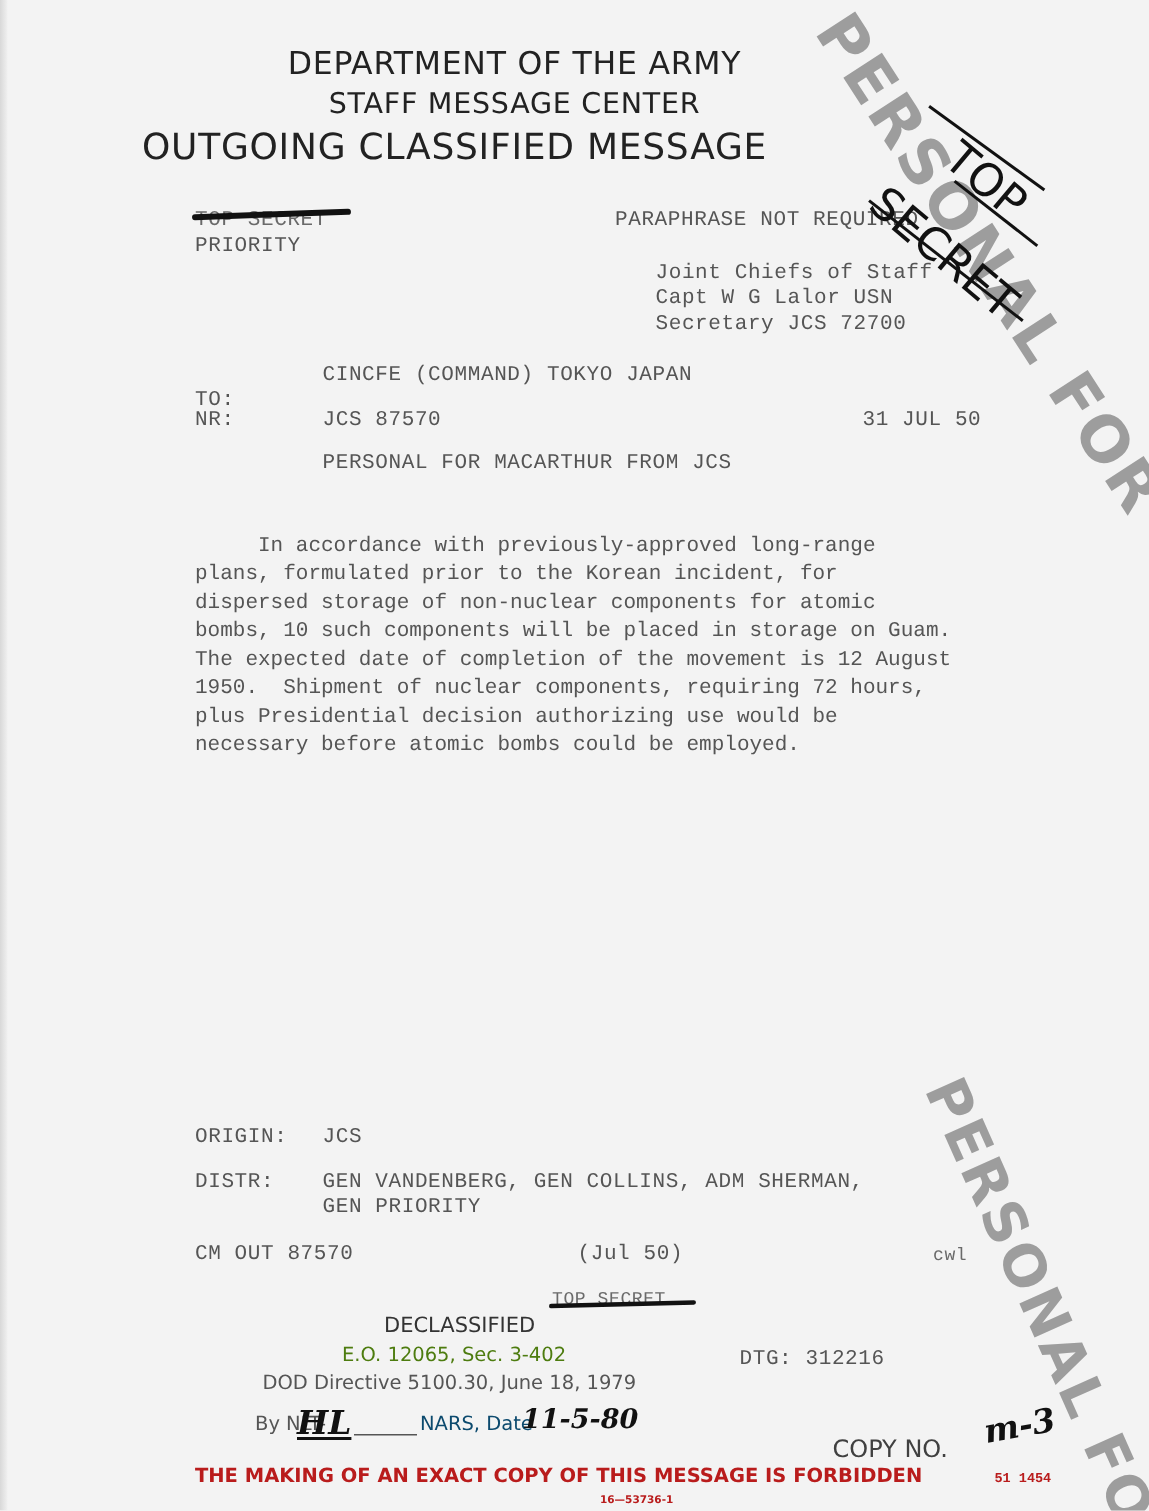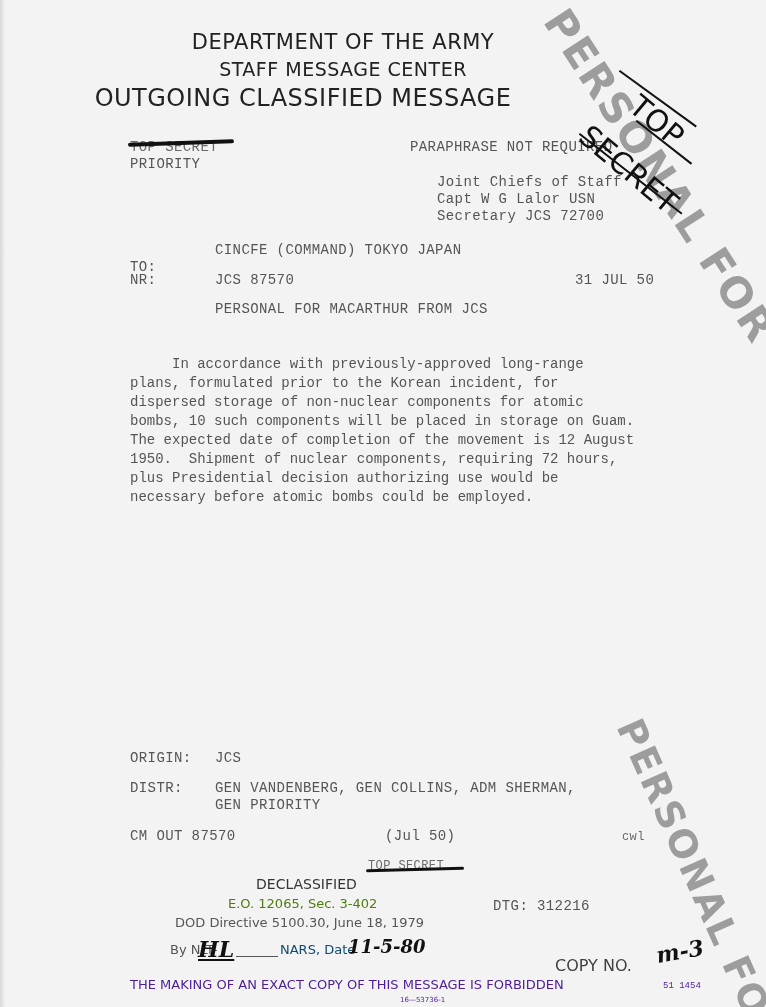--- a/index.html
+++ b/index.html
@@ -29,21 +29,21 @@
     transform-origin:left top;
   }
   .stamp-black {
     position:absolute; font-family:"DejaVu Sans", sans-serif;
     color:#111; white-space:nowrap; transform-origin:left top;
   }
   .rule { position:absolute; height:2px; background:#111; transform-origin:left top; }
   .sans { font-family:"DejaVu Sans", "Liberation Sans", sans-serif; color:#333; }
   .body-text { left:130px; top:336px; width:600px; font-size:14px; line-height:19px; white-space:pre; color:#555; }
   .hand { font-family:"DejaVu Serif", serif; font-style:italic; font-weight:bold; color:#111; }
-  .footer { font-family:"DejaVu Sans", "Liberation Sans", sans-serif; font-weight:normal; color:#4c1d95; }
+  .footer { font-family:"DejaVu Sans", "Liberation Sans", sans-serif; font-weight:bold; color:#b91c1c; }
 </style>
 </head>
 <body>
 
 <div class="page-edge"></div>
 
 <div class="abs hdr h1">DEPARTMENT OF THE ARMY</div>
 <div class="abs hdr h2">STAFF MESSAGE CENTER</div>
 <div class="abs hdr h3">OUTGOING CLASSIFIED MESSAGE</div>
 

